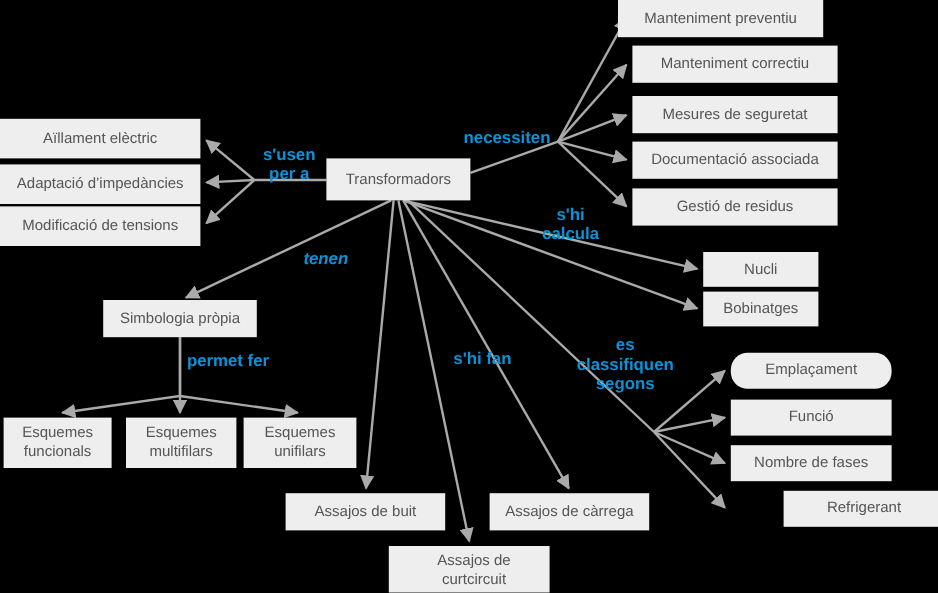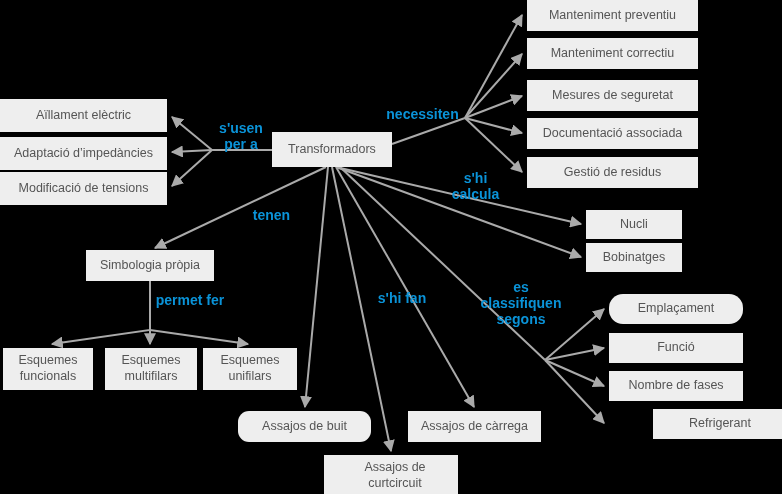--- a/index.html
+++ b/index.html
@@ -79,21 +79,21 @@
       <path d="M 545 360 L 604 423"></path>
     </g>
   </svg>
 
   <div class="node" style="left:272px;top:132px;width:120px;height:35px;">Transformadors</div>
 
   <div class="node" style="left:0px;top:99px;width:167px;height:33px;">Aïllament elèctric</div>
   <div class="node" style="left:0px;top:137px;width:167px;height:33px;">Adaptació d’impedàncies</div>
   <div class="node" style="left:0px;top:172px;width:167px;height:33px;">Modificació de tensions</div>
 
-  <div class="node" style="left:527px;top:0px;width:171px;height:31px;">Manteniment preventiu</div>
+  <div class="node" style="left:515px;top:0px;width:171px;height:31px;">Manteniment preventiu</div>
   <div class="node" style="left:527px;top:38px;width:171px;height:31px;">Manteniment correctiu</div>
   <div class="node" style="left:527px;top:80px;width:171px;height:31px;">Mesures de seguretat</div>
   <div class="node" style="left:527px;top:118px;width:171px;height:31px;">Documentació associada</div>
   <div class="node" style="left:527px;top:157px;width:171px;height:31px;">Gestió de residus</div>
 
   <div class="node" style="left:586px;top:210px;width:96px;height:29px;">Nucli</div>
   <div class="node" style="left:586px;top:243px;width:96px;height:29px;">Bobinatges</div>
 
   <div class="node" style="left:609px;top:294px;width:134px;height:30px;border-radius:14px;">Emplaçament</div>
   <div class="node" style="left:609px;top:333px;width:134px;height:30px;">Funció</div>
@@ -102,29 +102,29 @@
 
   <div class="node" style="left:86px;top:250px;width:128px;height:31px;">Simbologia pròpia</div>
 
   <div class="node" style="left:3px;top:348px;width:90px;height:42px;white-space:pre-line;">Esquemes
 funcionals</div>
   <div class="node" style="left:105px;top:348px;width:92px;height:42px;white-space:pre-line;">Esquemes
 multifilars</div>
   <div class="node" style="left:203px;top:348px;width:94px;height:42px;white-space:pre-line;">Esquemes
 unifilars</div>
 
-  <div class="node" style="left:238px;top:411px;width:133px;height:31px;border-radius:11px;">Assajos de buit</div>
+  <div class="node" style="left:238px;top:411px;width:133px;height:31px;">Assajos de buit</div>
   <div class="node" style="left:408px;top:411px;width:133px;height:31px;">Assajos de càrrega</div>
   <div class="node" style="left:324px;top:455px;width:134px;height:41px;padding-left:14px;">Assajos de curtcircuit</div>
 
   <div class="elabel" style="left:211px;top:120px;width:60px;">s'usen
 per a</div>
   <div class="elabel" style="left:385px;top:106px;width:75px;">necessiten</div>
   <div class="elabel" style="left:448px;top:170px;width:55px;">s'hi
 calcula</div>
-  <div class="elabel" style="left:249px;top:207px;width:45px;">tenen</div>
+  <div class="elabel" style="left:249px;top:207px;width:45px;font-style:italic;">tenen</div>
   <div class="elabel" style="left:155px;top:292px;width:70px;">permet fer</div>
   <div class="elabel" style="left:377px;top:290px;width:50px;">s'hi fan</div>
   <div class="elabel" style="left:476px;top:279px;width:90px;">es
 classifiquen
 segons</div>
 
 </div>
 
 </body></html>

